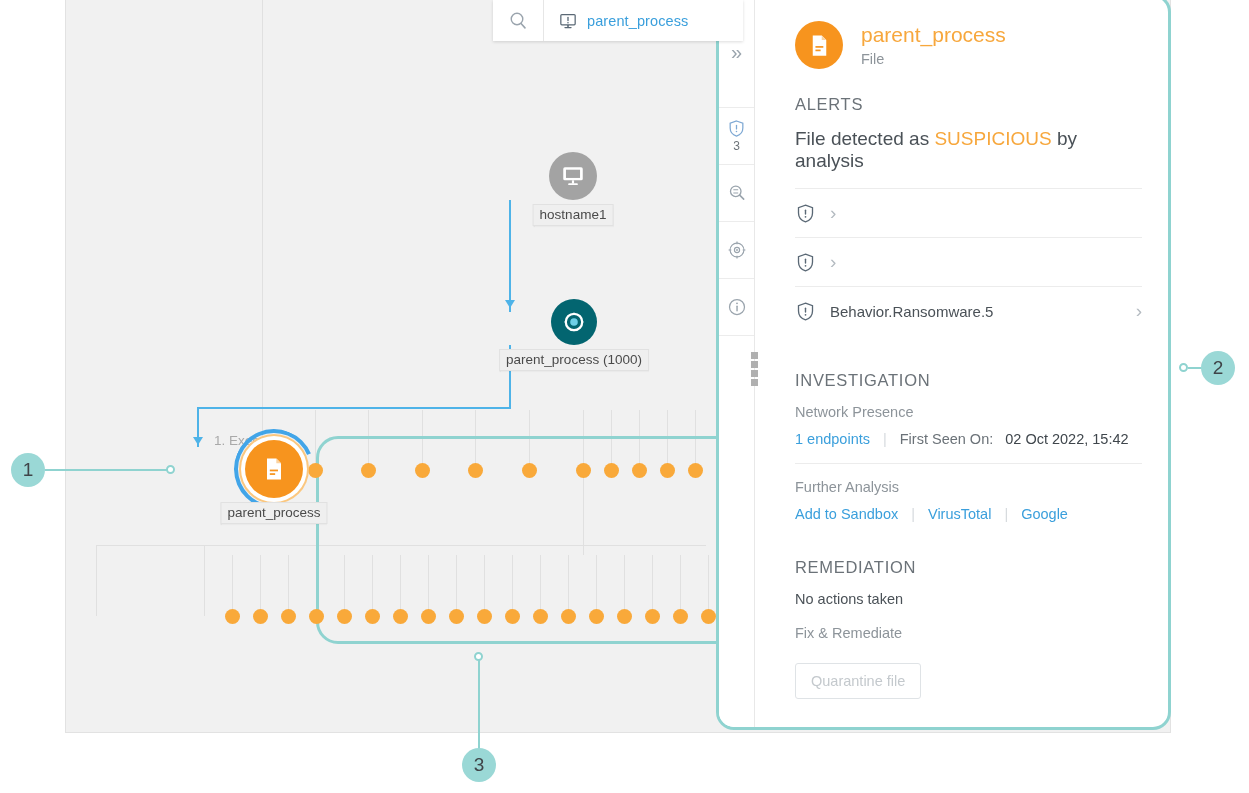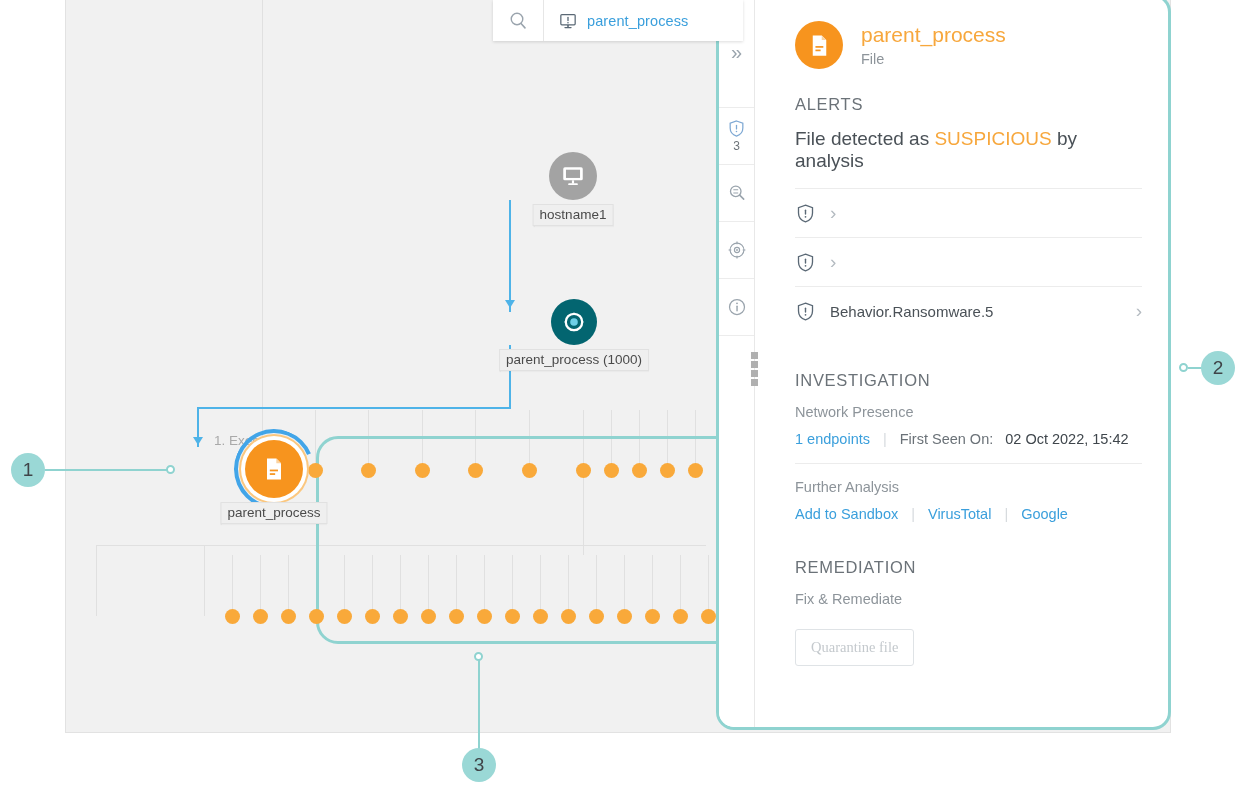--- a/index.html
+++ b/index.html
@@ -286,21 +286,20 @@
   .quarantine {
     margin-top: 11px;
     display: inline-block;
     padding: 9px 15px;
     border: 1px solid #dfe3e6;
     border-radius: 3px;
     color: #c4c9cd;
     font-size: 14.5px;
     background: #fff;
     cursor: pointer;
-    font-family: Liberation Serif, serif;
   }
   .plain { font-size: 14.5px; color: #4a5157; margin-bottom: 18px; }
 
   
   .callout {
     position: absolute;
     width: 34px; height: 34px;
     border-radius: 50%;
     background: #9ad8d6;
     color: #3f4448;
@@ -563,20 +562,21 @@
           <span class="link">Add to Sandbox</span>
           <span class="pipe">|</span>
           <span class="link">VirusTotal</span>
           <span class="pipe">|</span>
           <span class="link">Google</span>
         </div>
       </div>
 
       <div class="sec-wrap">
         <div class="sec-title" style="margin-top:26px;">REMEDIATION</div>
+        <div class="plain">No actions taken</div>
         <div class="sub-label">Fix &amp; Remediate</div>
         <div class="quarantine">Quarantine file</div>
       </div>
     </div>
   </div>
 
   <div id="searchbar">
     <div class="sb-magnifier">
       <svg width="21" height="21" viewBox="0 0 24 24">
         <circle cx="10.3" cy="10.3" r="6.6" fill="none" stroke="#9aa4ad" stroke-width="1.6"></circle>

